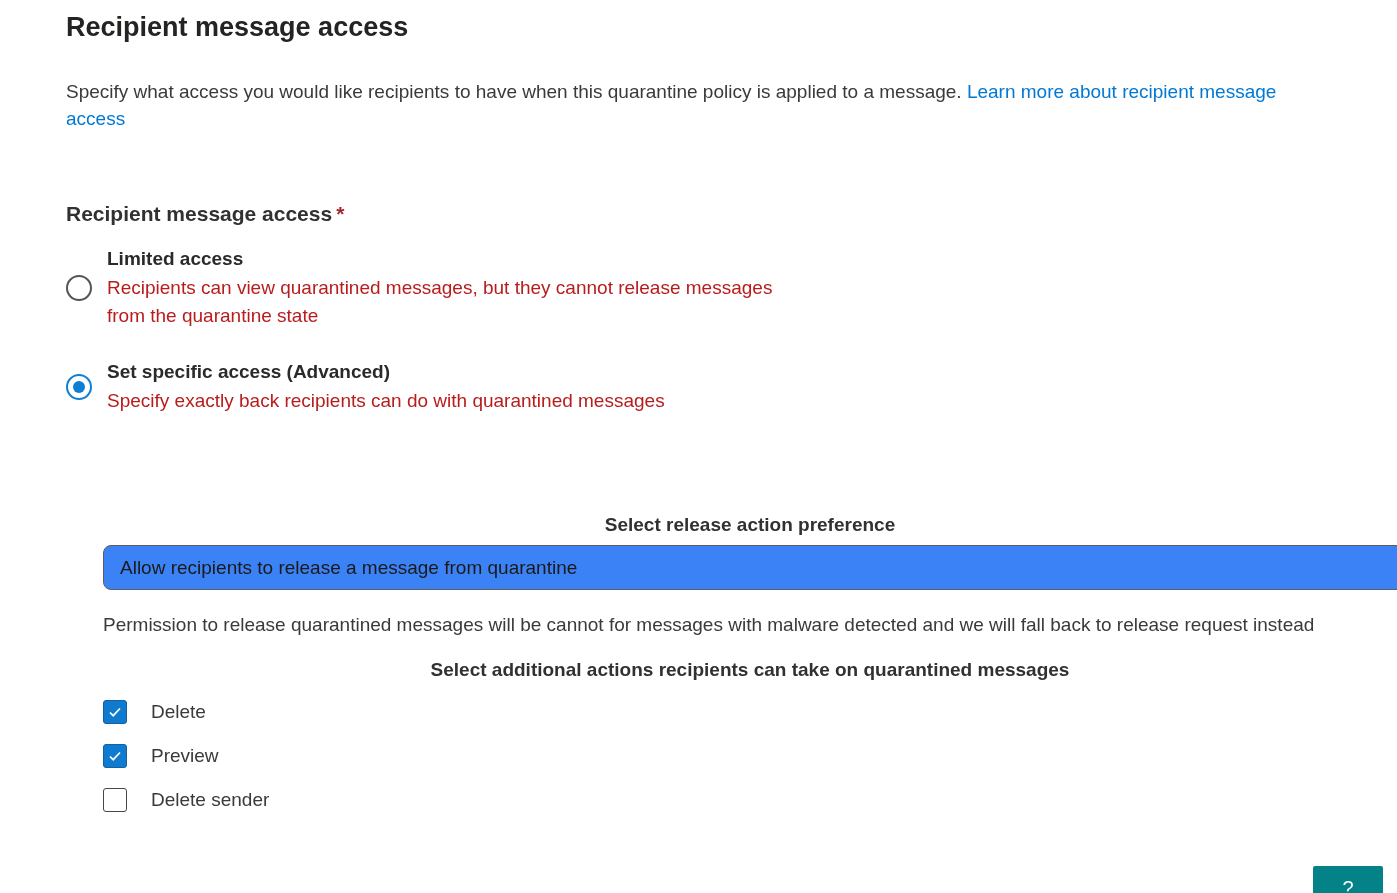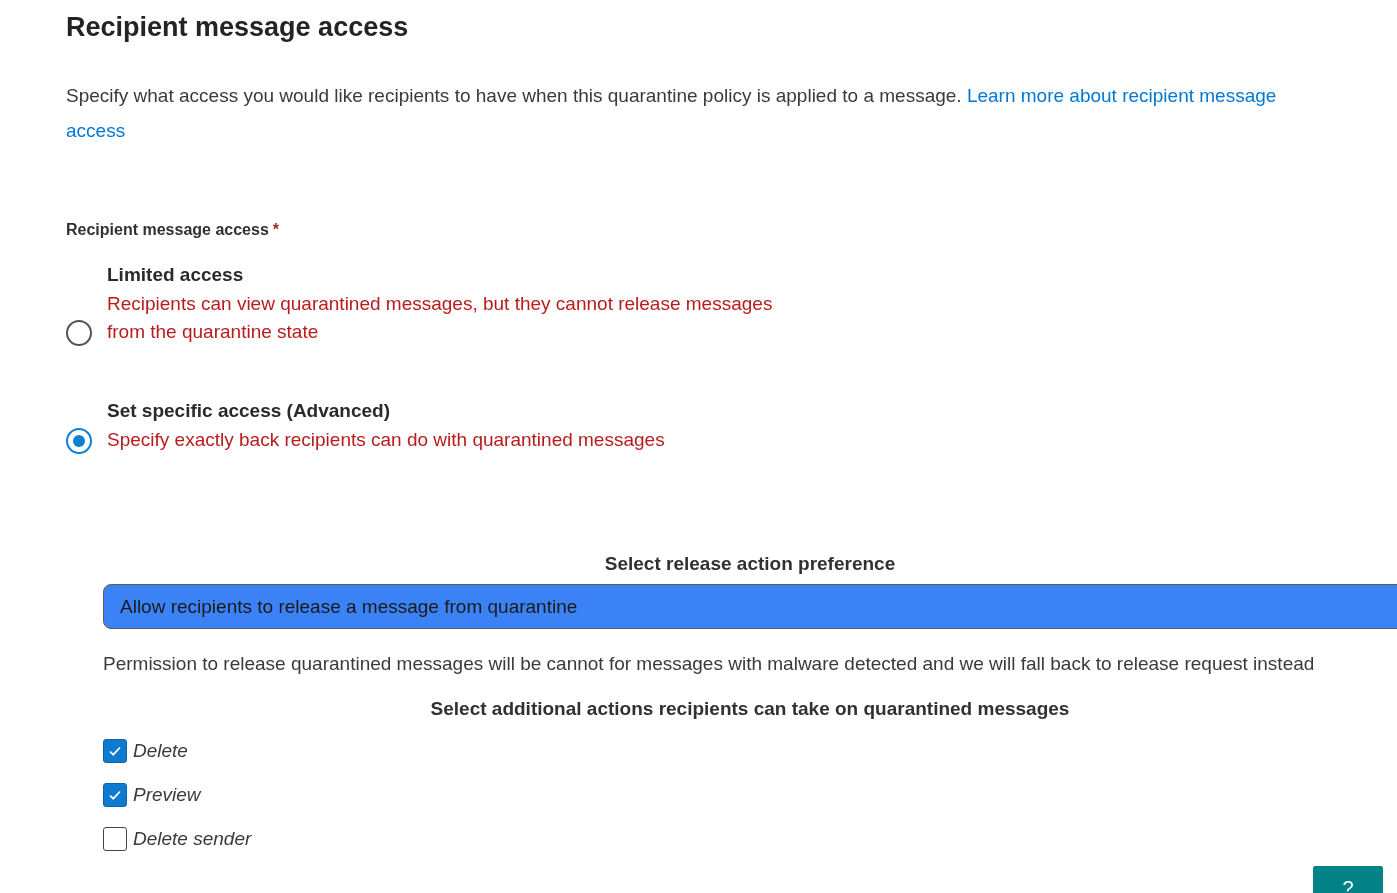--- a/index.html
+++ b/index.html
@@ -22,47 +22,47 @@
     font-size: 27px;
     line-height: 30px;
     font-weight: bold;
     color: #252423;
     margin: 0;
   }
   .intro {
     margin-top: 36px;
     max-width: 1266px;
     font-size: 19px;
-    line-height: 35px;
+    line-height: 27px;
     color: #3b3a39;
   }
   .intro a {
     color: #0078d4;
     text-decoration: none;
     cursor: pointer;
   }
   .field-label {
     margin-top: 70px;
-    font-size: 16px;
+    font-size: 21px;
     line-height: 24px;
     font-weight: bold;
     color: #323130;
   }
   .required {
     color: #a4262c;
     font-weight: bold;
     margin-left: 4px;
   }
   .radio-option {
     display: flex;
-    align-items: flex-end;
+    align-items: center;
     margin-top: 20px;
   }
   .radio-option.second {
-    margin-top: 52px;
+    margin-top: 29px;
   }
   .radio-circle {
     width: 22px;
     height: 22px;
     border: 2px solid #565352;
     border-radius: 50%;
     background: #ffffff;
     flex: 0 0 auto;
     margin-top: 0;
     display: flex;
@@ -165,25 +165,24 @@
     background: #0f7bd0;
     border-color: #15609f;
   }
   .checkbox svg {
     display: none;
   }
   .checkbox.checked svg {
     display: block;
   }
   .checkbox-label {
-    margin-left: 6px;
+    margin-left: 24px;
     font-size: 19px;
     color: #3b3a39;
     cursor: pointer;
-    font-style: italic;
   }
   .help-button {
     position: absolute;
     top: 866px;
     right: 14px;
     width: 70px;
     height: 44px;
     background: #038387;
     border: none;
     border-radius: 2px;

